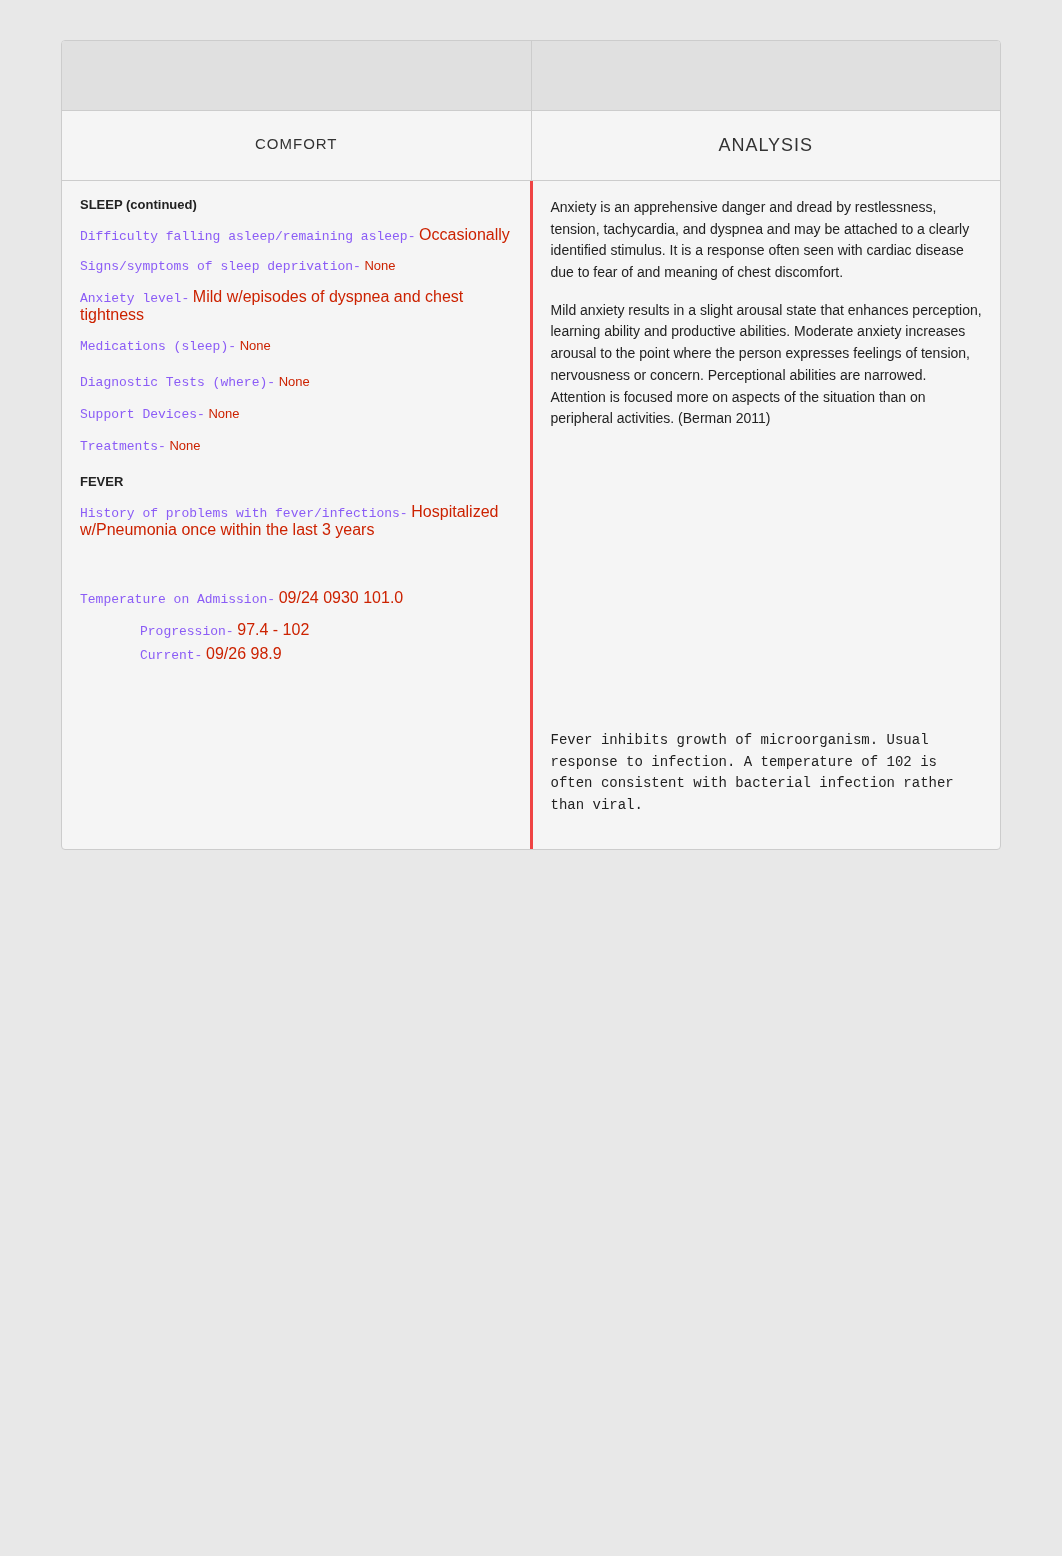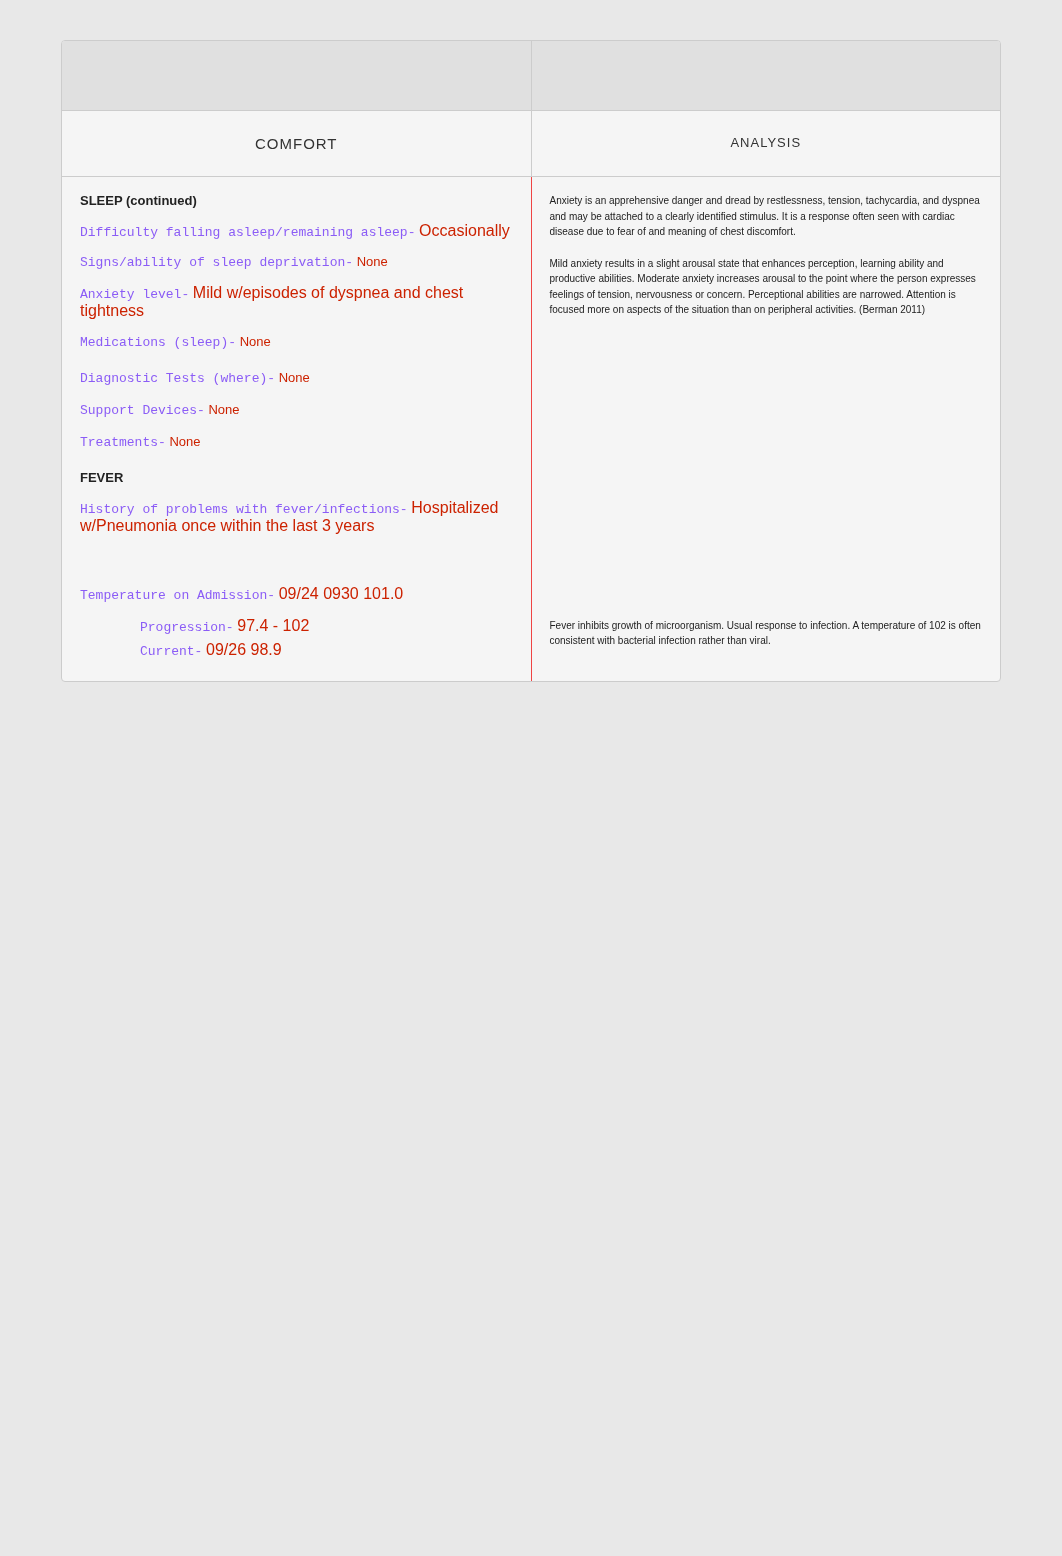--- a/index.html
+++ b/index.html
@@ -48,31 +48,31 @@
       border-right: 1px solid #ccc;
       font-size: 15px;
       font-weight: normal;
       letter-spacing: 1px;
       color: #333;
     }
     .header-right {
       flex: 1;
       padding: 24px 20px;
       text-align: center;
-      font-size: 13px;
+      font-size: 18px;
       font-weight: normal;
       letter-spacing: 1px;
       color: #333;
     }
     .content-row {
       display: flex;
     }
     .left-col {
       flex: 1;
-      border-right: 1px solid #ef4444;
+      border-right: 3px solid #ef4444;
       padding: 16px 18px;
     }
     .right-col {
       flex: 1;
       padding: 16px 18px;
     }
     .section-title {
       font-size: 13px;
       font-weight: bold;
       color: #222;
@@ -92,21 +92,21 @@
       color: #cc2200;
       font-size: 16px;
       display: inline;
     }
     .item-value-none {
       color: #cc2200;
       font-size: 13px;
       display: inline;
     }
     .analysis-para {
-      font-size: 10px;
+      font-size: 14px;
       color: #222;
       line-height: 1.55;
       margin-bottom: 16px;
     }
     .indent-row {
       margin-left: 60px;
       margin-bottom: 6px;
       font-size: 13px;
       color: #222;
     }
@@ -140,21 +140,21 @@
       <div class="item-row">
         <span class="section-title">SLEEP (continued)</span>
       </div>
 
       <div class="item-row">
         <span class="item-label">Difficulty falling asleep/remaining asleep-</span>
         <span class="item-value-red">Occasionally</span>
       </div>
 
       <div class="item-row">
-        <span class="item-label">Signs/ability of sleep deprivation-</span>
+        <span class="item-label">Signs/symptoms of sleep deprivation-</span>
         <span class="item-value-none">None</span>
       </div>
 
       <div class="item-row">
         <span class="item-label">Anxiety level-</span>
         <span class="item-value-red">Mild w/episodes of dyspnea and chest tightness</span>
       </div>
 
       <div class="item-row">
         <span class="item-label">Medications (sleep)-</span>
@@ -200,20 +200,20 @@
         <span class="item-value-red">09/26 98.9</span>
       </div>
 
     </div>
 
     <div class="right-col">
 
       <p class="analysis-para">Anxiety is an apprehensive danger and dread by restlessness, tension, tachycardia, and dyspnea and may be attached to a clearly identified stimulus. It is a response often seen with cardiac disease due to fear of and meaning of chest discomfort.</p>
       <p class="analysis-para">Mild anxiety results in a slight arousal state that enhances perception, learning ability and productive abilities. Moderate anxiety increases arousal to the point where the person expresses feelings of tension, nervousness or concern. Perceptional abilities are narrowed. Attention is focused more on aspects of the situation than on peripheral activities. (Berman 2011)</p>
 
-      <div style="margin-top: 300px;">
+      <div style="margin-top: 300px; font-family: Liberation Mono, monospace;">
         <p class="analysis-para">Fever inhibits growth of microorganism. Usual response to infection. A temperature of 102 is often consistent with bacterial infection rather than viral.</p>
       </div>
 
     </div>
 
   </div>
 </div>
 
 </body></html>

